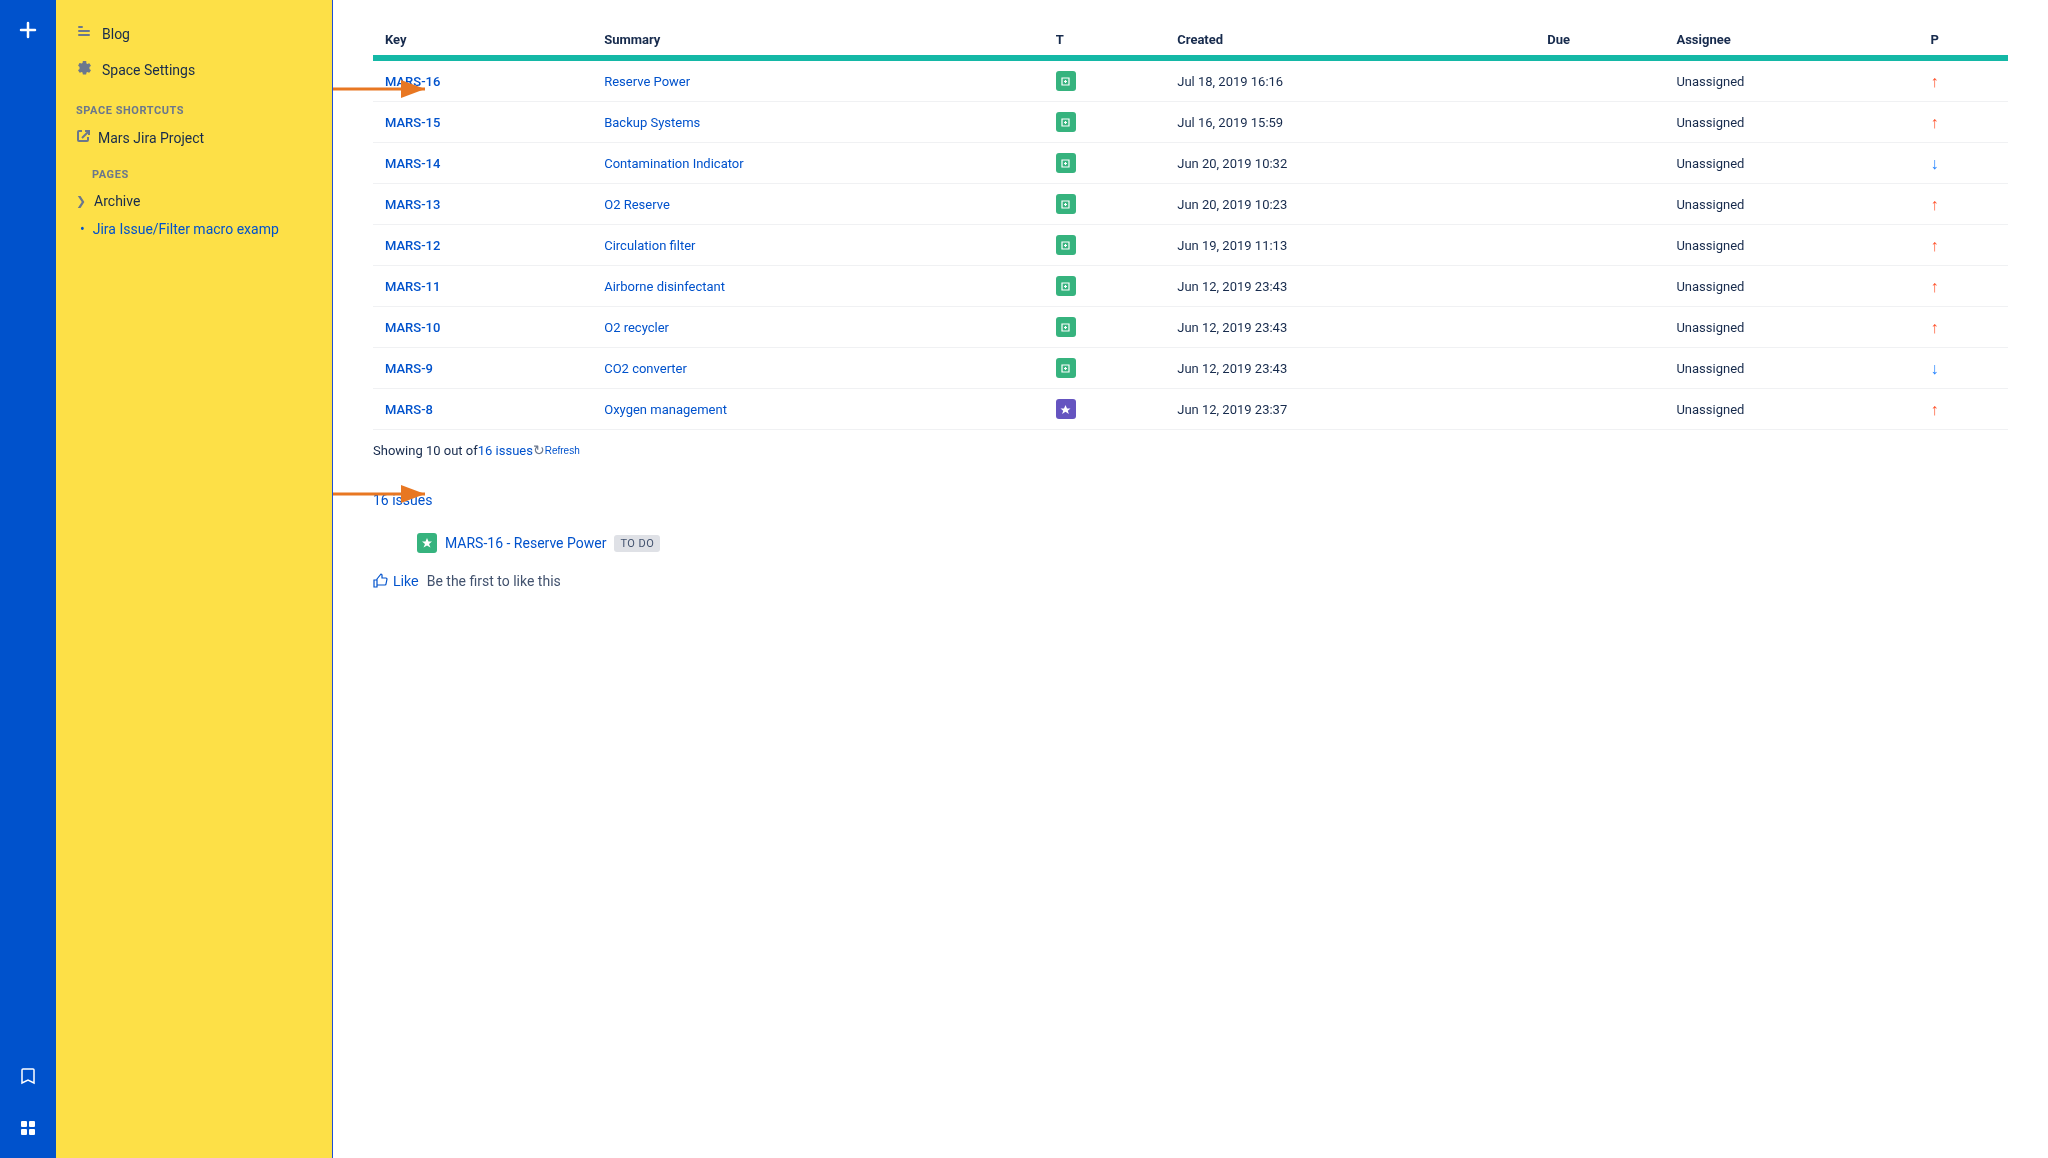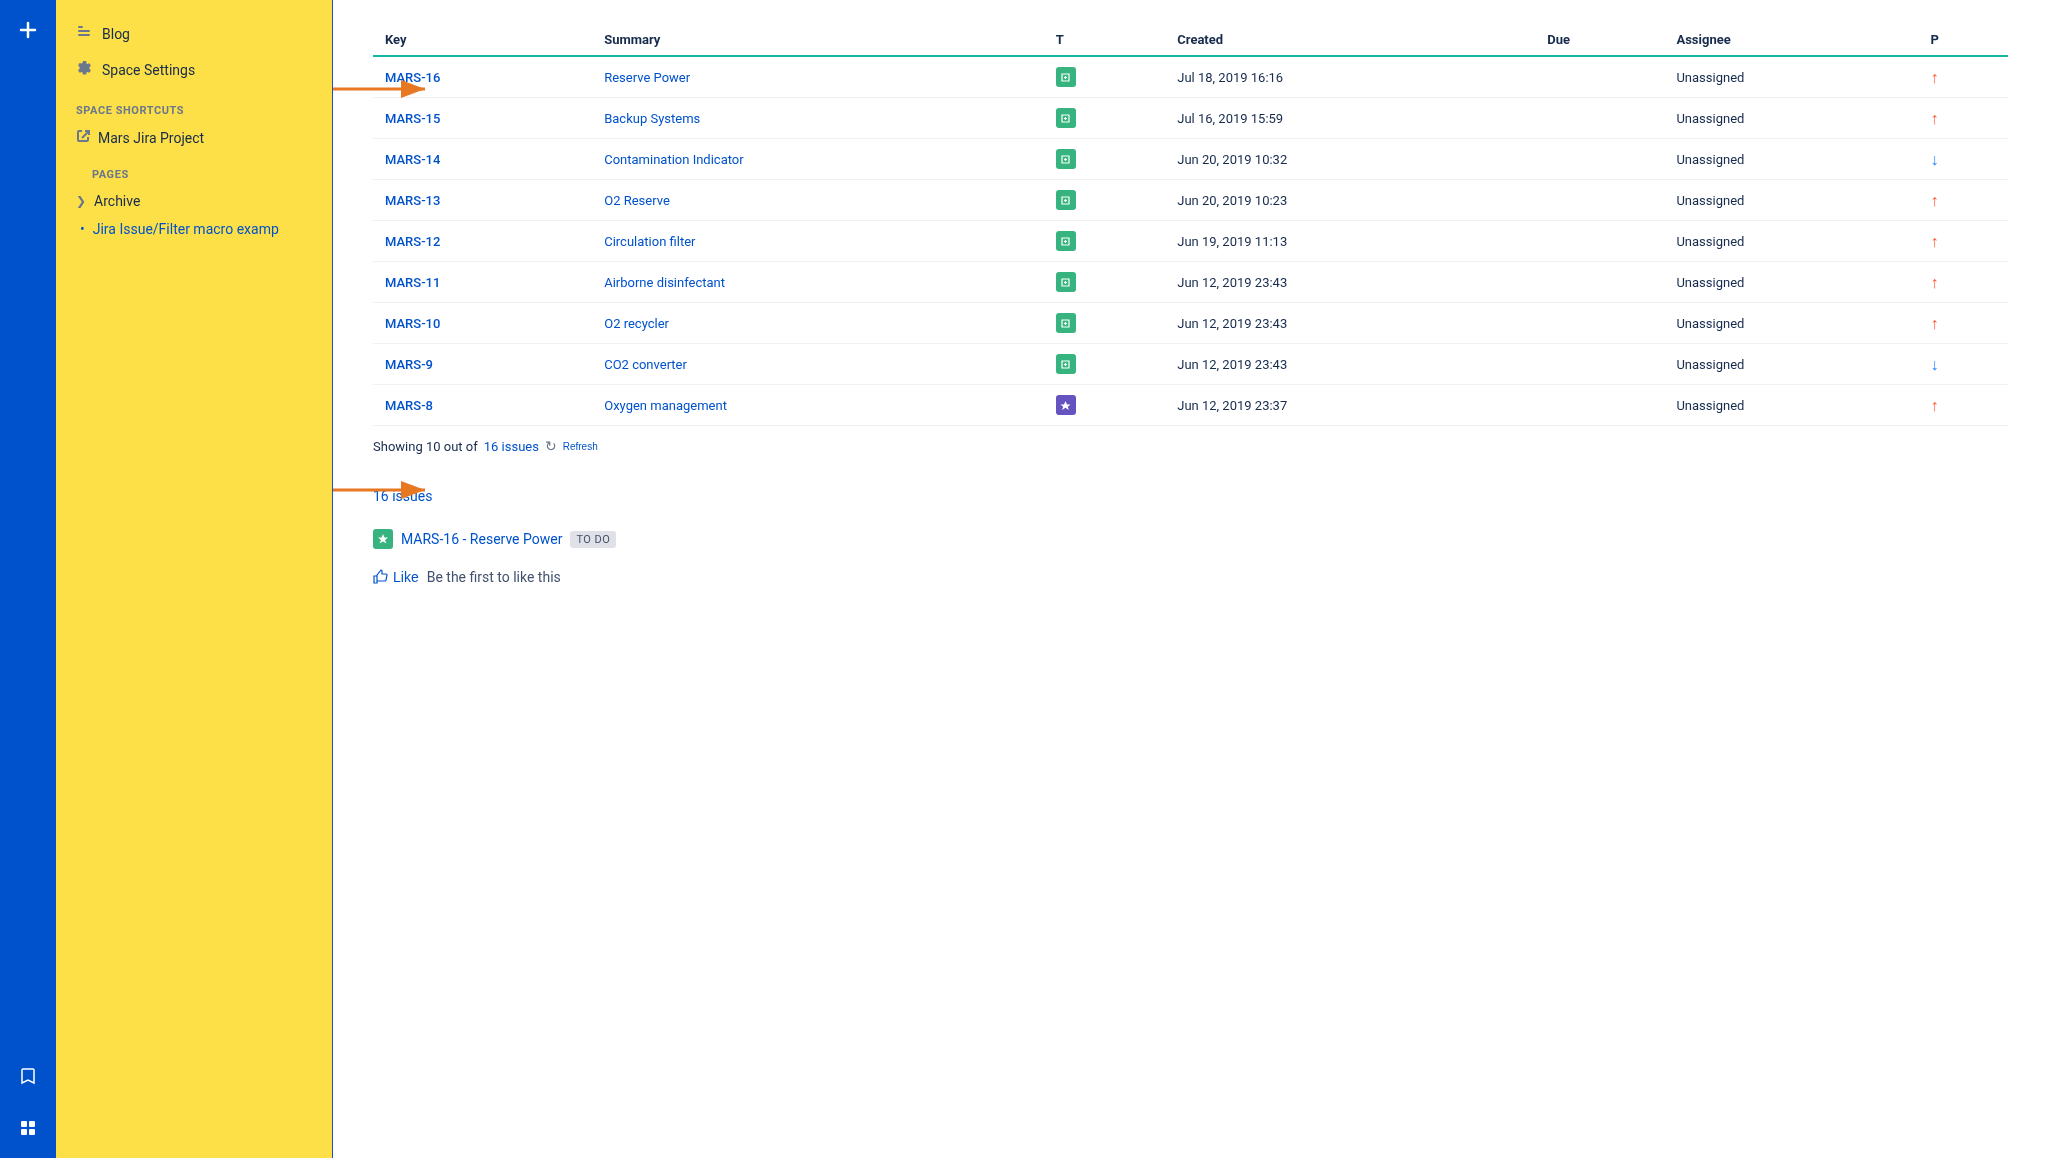--- a/index.html
+++ b/index.html
@@ -92,21 +92,21 @@
     .issues-table {
       width: 100%;
       border-collapse: collapse;
       font-size: 14px;
     }
     .issues-table thead th {
       text-align: left;
       padding: 8px 12px;
       font-weight: 700;
       color: #172B4D;
-      border-bottom: 2px solid #14b8a6;
+      border-bottom: 6px solid #14b8a6;
       font-size: 13px;
     }
     .issues-table tbody tr {
       border-bottom: 1px solid #F0F1F3;
     }
     .issues-table tbody td {
       padding: 10px 12px;
       color: #172B4D;
       font-size: 13px;
     }
@@ -136,21 +136,20 @@
     .priority-up { color: #FF5630; }
     .priority-down { color: #2684FF; }
 
     
     .table-footer {
       margin-top: 12px;
       font-size: 13px;
       color: #172B4D;
       display: flex;
       align-items: center;
-      gap: 6px;
     }
     .table-footer .count-link {
       color: #0052CC;
       text-decoration: none;
       cursor: pointer;
     }
     .refresh-btn {
       color: #0052CC;
       background: none;
       border: none;
@@ -470,21 +469,21 @@
       <svg width="120" height="30" viewBox="0 0 120 30">
         <defs>
           <marker id="arrowhead2" markerWidth="8" markerHeight="6" refX="8" refY="3" orient="auto">
             <polygon points="0 0, 8 3, 0 6" fill="#E87722"></polygon>
           </marker>
         </defs>
         <line x1="0" y1="15" x2="112" y2="15" stroke="#E87722" stroke-width="3" marker-end="url(#arrowhead2)"></line>
       </svg>
     </div>
 
-    <div class="jira-issue-card" style="margin-top:24px;">
+    <div class="jira-issue-card" style="margin-top:24px;margin-left:44px;">
       <div class="jira-issue-icon">
         <svg width="12" height="12" viewBox="0 0 12 12" fill="white">
           <path d="M6 1L7.5 4.5H11L8 7L9.5 10.5L6 8.5L2.5 10.5L4 7L1 4.5H4.5L6 1Z"></path>
         </svg>
       </div>
       <a class="jira-issue-link" href="#">
         <span>MARS-16</span>
         <span> - </span>
         <span>Reserve Power</span>
       </a>

